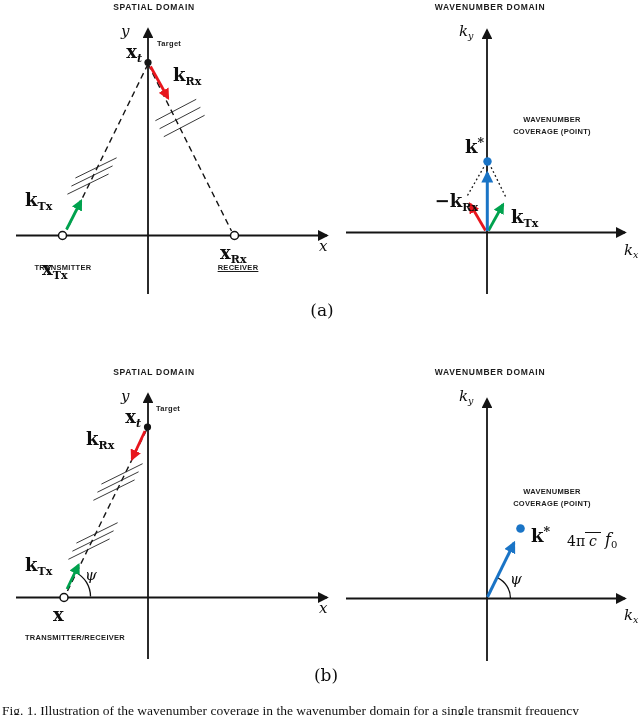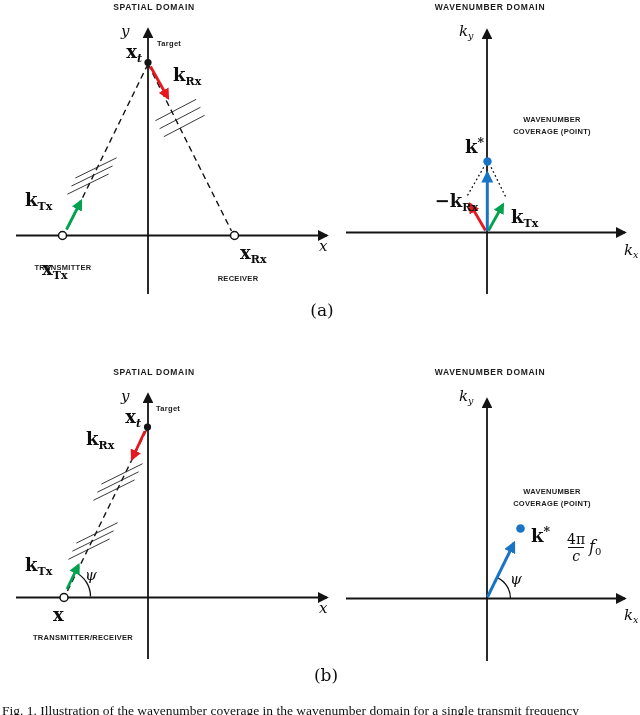--- a/index.html
+++ b/index.html
@@ -16,21 +16,21 @@
   .vec{font-family:"DejaVu Serif",serif;font-weight:700;font-size:18px;line-height:1;color:#0d0d0d;}
   .vec .sb{font-weight:600;font-size:11px;vertical-align:-4px;}
   .vec .sp{font-weight:700;font-size:12.5px;vertical-align:6px;}
   .it{font-style:italic;}
   .axlbl{font-family:"DejaVu Serif",serif;font-style:italic;font-size:15px;line-height:1;color:#0d0d0d;}
   .axlbl .sb{font-size:9.5px;vertical-align:-3px;}
   .psi{font-family:"DejaVu Serif",serif;font-style:italic;font-size:15px;color:#0d0d0d;}
   .tag{font-family:"DejaVu Serif",serif;font-size:17px;color:#0d0d0d;}
   .cap{font-family:"Liberation Serif",serif;font-size:13.5px;color:#111;width:636px;white-space:normal;}
   .mag{display:inline-flex;align-items:center;gap:4px;}
-  .frac{display:inline-flex;flex-direction:column;align-items:center;
+  .frac{display:inline-flex;align-items:center;
         font-family:"DejaVu Serif",serif;font-size:14px;line-height:1.15;color:#0d0d0d;}
   .frac .den{border-top:1.3px solid #111;padding:0 4px;font-style:italic;}
   .fcoef{font-family:"DejaVu Serif",serif;font-style:italic;font-size:16px;color:#0d0d0d;}
   .fcoef .sb{font-size:10px;font-style:normal;vertical-align:-3px;}
   
   .st-ink{stroke:var(--ink);}  .fl-ink{fill:var(--ink);}
   .st-red{stroke:var(--red);}  .fl-red{fill:var(--red);}
   .st-grn{stroke:var(--green);}.fl-grn{fill:var(--green);}
   .st-blu{stroke:var(--blue);} .fl-blu{fill:var(--blue);}
   .axis{stroke-width:1.8;fill:none;}
@@ -128,22 +128,22 @@
 
   <div class="lbl hdr ctr" style="left:154px;top:2px;">SPATIAL DOMAIN</div>
   <div class="lbl axlbl" style="left:121px;top:24px;">y</div>
   <div class="lbl axlbl" style="left:319px;top:239px;">x</div>
   <div class="lbl note" style="left:157px;top:39px;">Target</div>
   <div class="lbl vec rt" style="left:142px;top:43px;"><span>x</span><span class="sb it">t</span></div>
   <div class="lbl vec" style="left:173px;top:66px;"><span>k</span><span class="sb">Rx</span></div>
   <div class="lbl vec" style="left:25px;top:191px;"><span>k</span><span class="sb">Tx</span></div>
   <div class="lbl vec" style="left:42px;top:260px;"><span>x</span><span class="sb">Tx</span></div>
   <div class="lbl note ctr" style="left:63px;top:263px;">TRANSMITTER</div>
-  <div class="lbl vec" style="left:240px;top:244px;"><span>x</span><span class="sb">Rx</span></div>
-  <div class="lbl note ctr" style="left:238px;top:274px;">RECEIVER</div>
+  <div class="lbl vec" style="left:220px;top:244px;"><span>x</span><span class="sb">Rx</span></div>
+  <div class="lbl note ctr" style="left:238px;top:263px;text-decoration:underline;">RECEIVER</div>
 
   <div class="lbl hdr ctr" style="left:490px;top:2px;">WAVENUMBER DOMAIN</div>
   <div class="lbl axlbl" style="left:459px;top:24px;"><span>k</span><span class="sb">y</span></div>
   <div class="lbl axlbl" style="left:624px;top:243px;"><span>k</span><span class="sb">x</span></div>
   <div class="lbl note note2 ctr" style="left:552px;top:114px;">
     <div>WAVENUMBER</div>
     <div>COVERAGE (POINT)</div>
   </div>
   <div class="lbl vec rt" style="left:484px;top:137px;"><span>k</span><span class="sp">*</span></div>
   <div class="lbl vec rt" style="left:478px;top:192px;"><span>−k</span><span class="sb">Rx</span></div>
@@ -153,21 +153,21 @@
 
   <div class="lbl hdr ctr" style="left:154px;top:367px;">SPATIAL DOMAIN</div>
   <div class="lbl axlbl" style="left:121px;top:389px;">y</div>
   <div class="lbl axlbl" style="left:319px;top:601px;">x</div>
   <div class="lbl note" style="left:156px;top:404px;">Target</div>
   <div class="lbl vec rt" style="left:141px;top:408px;"><span>x</span><span class="sb it">t</span></div>
   <div class="lbl vec" style="left:86px;top:430px;"><span>k</span><span class="sb">Rx</span></div>
   <div class="lbl vec" style="left:25px;top:556px;"><span>k</span><span class="sb">Tx</span></div>
   <div class="lbl psi" style="left:85px;top:567px;">ψ</div>
   <div class="lbl vec" style="left:53px;top:606px;"><span>x</span></div>
-  <div class="lbl note ctr" style="left:75px;top:633px;margin-left:8px;">TRANSMITTER/RECEIVER</div>
+  <div class="lbl note ctr" style="left:75px;top:633px;">TRANSMITTER/RECEIVER</div>
 
   <div class="lbl hdr ctr" style="left:490px;top:367px;">WAVENUMBER DOMAIN</div>
   <div class="lbl axlbl" style="left:459px;top:389px;"><span>k</span><span class="sb">y</span></div>
   <div class="lbl axlbl" style="left:624px;top:608px;"><span>k</span><span class="sb">x</span></div>
   <div class="lbl note note2 ctr" style="left:552px;top:486px;">
     <div>WAVENUMBER</div>
     <div>COVERAGE (POINT)</div>
   </div>
   <div class="lbl vec" style="left:531px;top:526px;"><span>k</span><span class="sp">*</span></div>
   <div class="lbl mag" style="left:567px;top:531px;">

